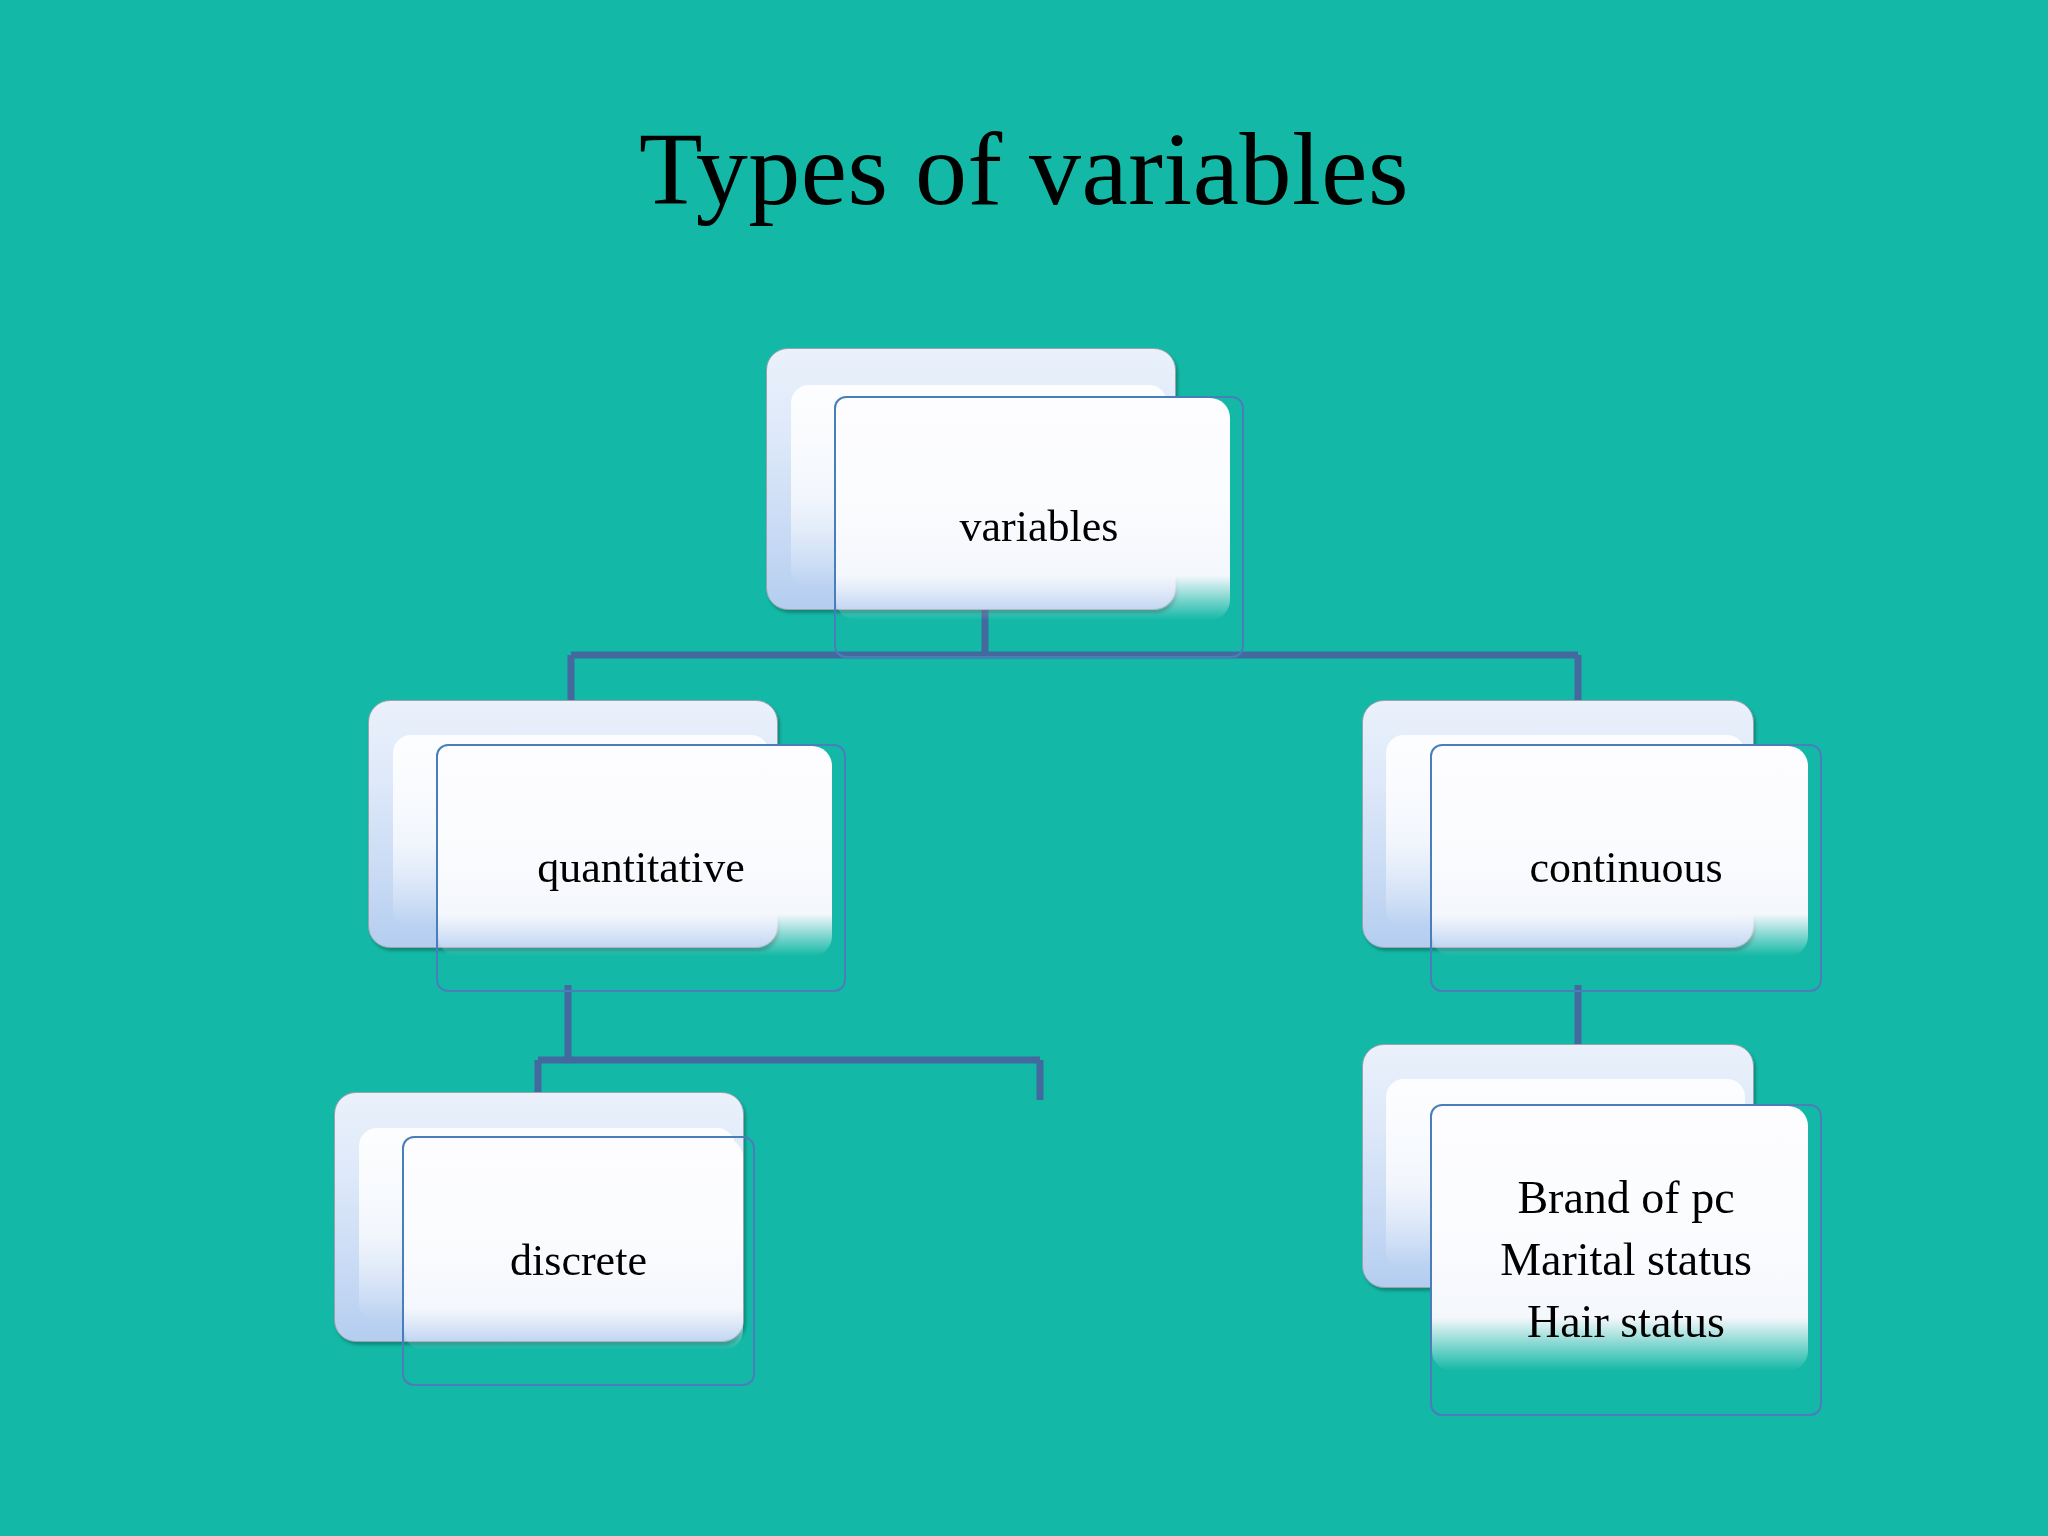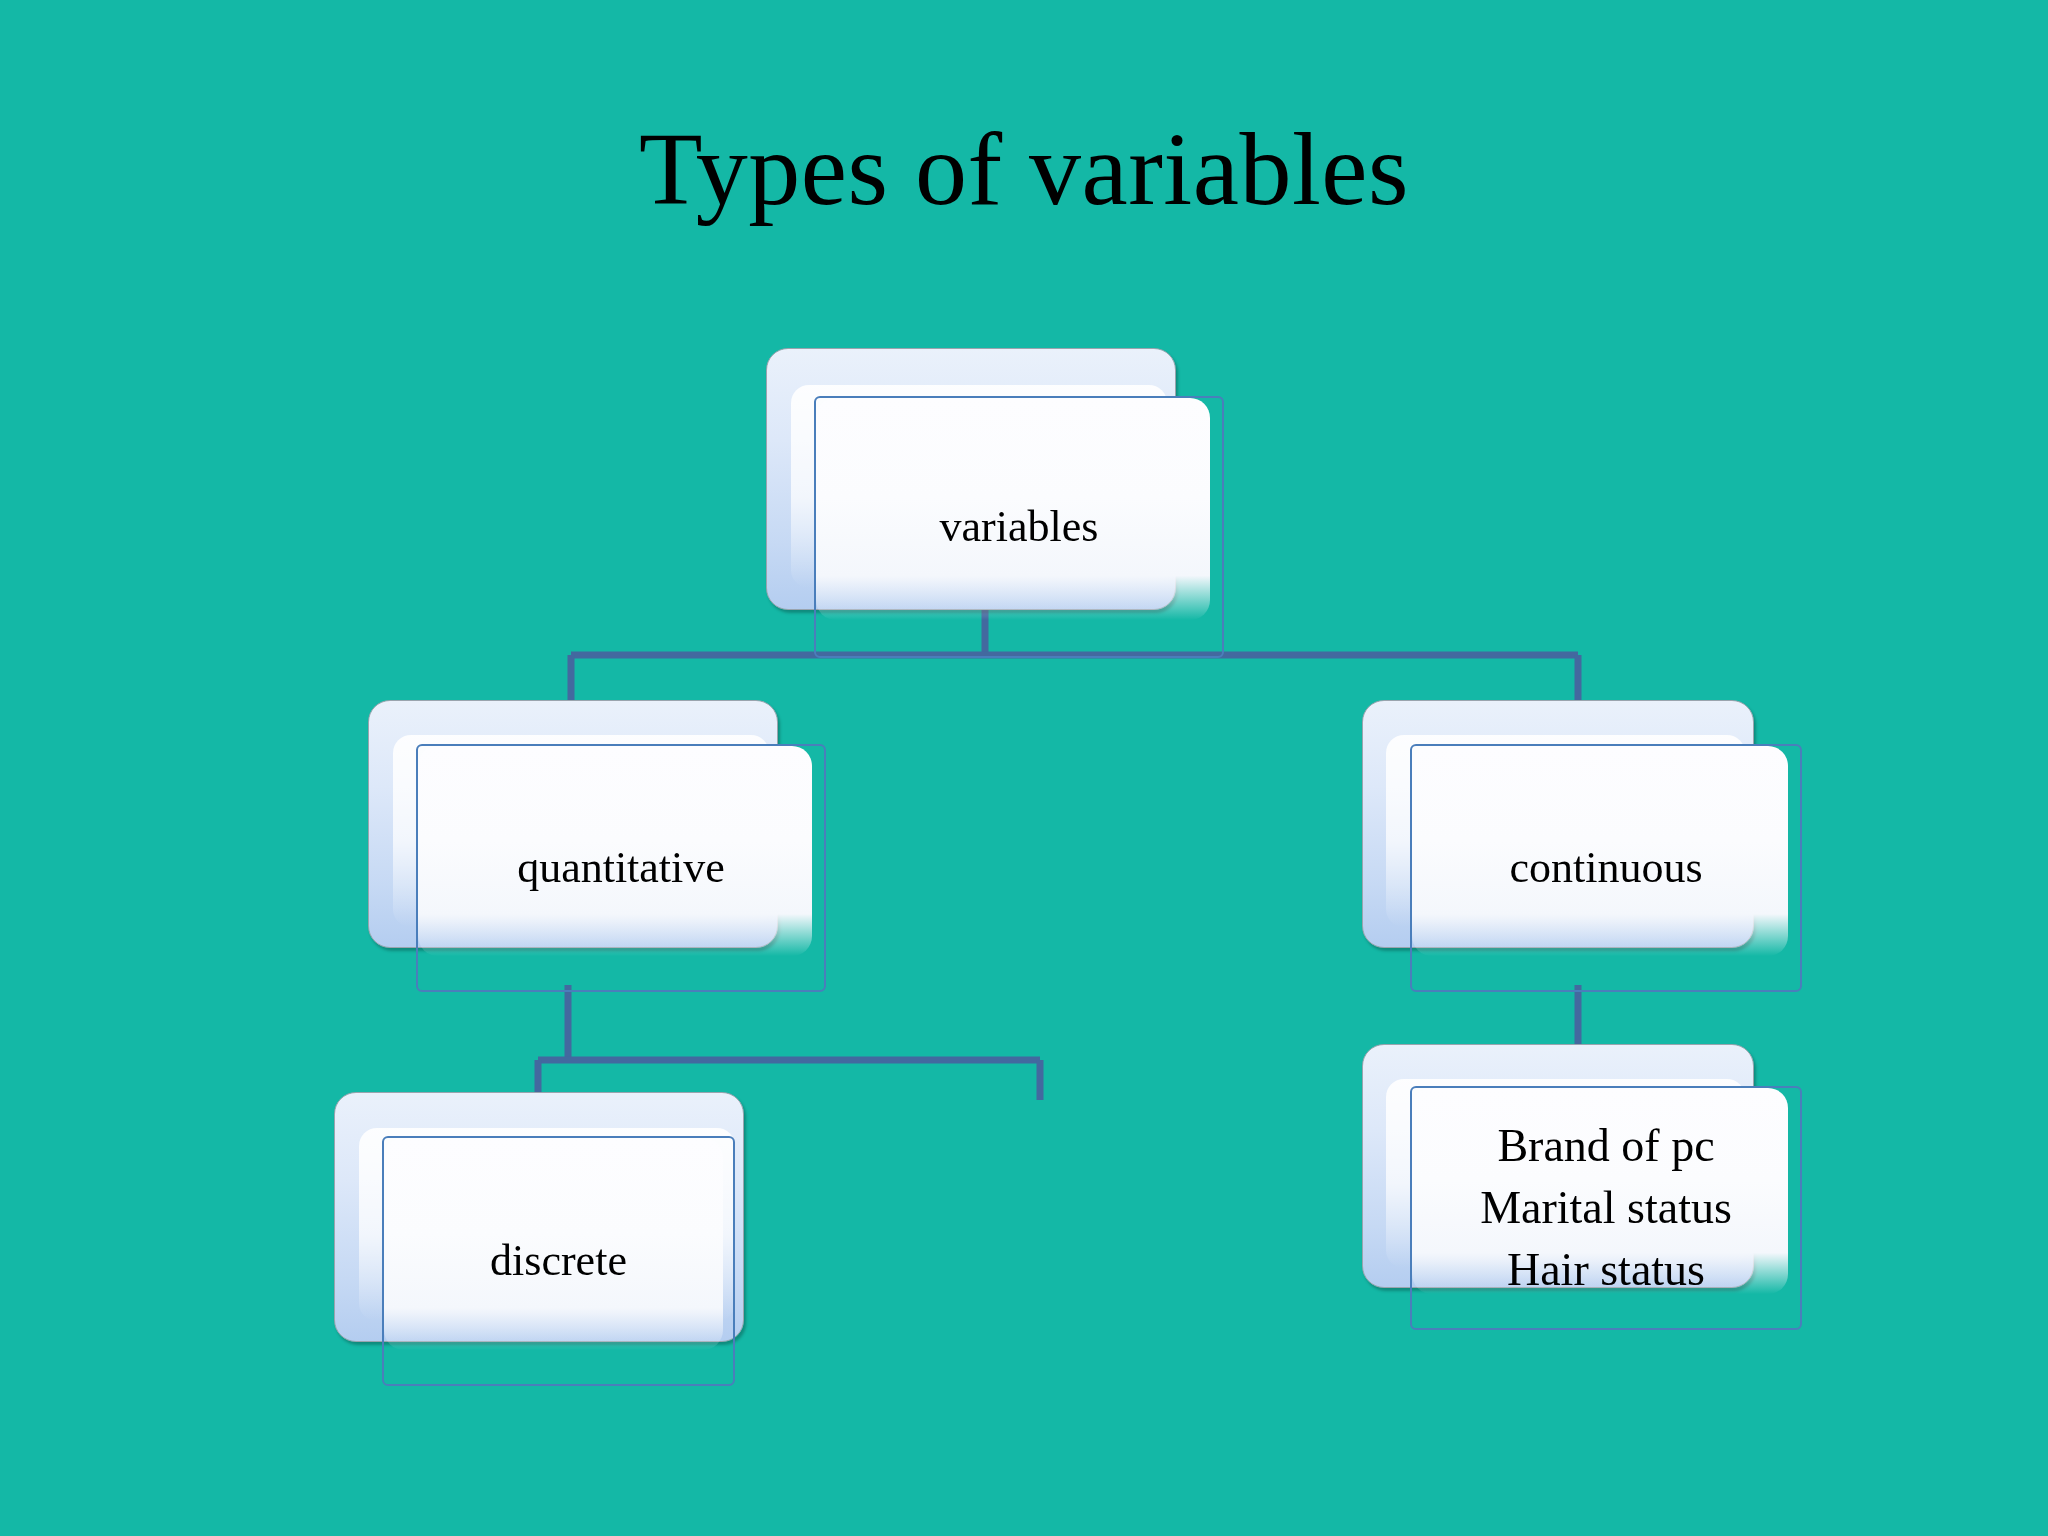--- a/index.html
+++ b/index.html
@@ -64,25 +64,26 @@
     position: absolute;
     left: 6%;
     right: 2%;
     top: 14%;
     bottom: 8%;
     border-radius: 18px;
     background: linear-gradient(to bottom, rgba(255,255,255,0.92) 0%, rgba(255,255,255,0.72) 55%, rgba(255,255,255,0.0) 100%);
   }
   .node .card {
     position: absolute;
-    border-radius: 6px;
+    border-radius: 12px;
     border: 2px solid #4a7ebb;
     background: transparent;
     box-sizing: border-box;
     overflow: hidden;
+    margin-left: 20px;
   }
   
   .node .card::before {
     content: "";
     position: absolute;
     left: 0;
     right: 3%;
     top: 0;
     bottom: 14%;
     border-radius: 20px;
@@ -175,21 +176,21 @@
     <div class="card" style="left:48px; top:44px; width:353px; height:250px;">
       <div class="label">
         <span class="line">discrete</span>
       </div>
     </div>
   </div>
 
 
   <div class="node multi" style="left:1362px; top:1044px; width:392px; height:244px;">
     <div class="plate"></div>
-    <div class="card" style="left:48px; top:42px; width:392px; height:244px;">
+    <div class="card" style="left:48px; top:60px; width:392px; height:312px;">
       <div class="label">
         <span class="line">Brand of pc</span>
         <span class="line">Marital status</span>
         <span class="line">Hair status</span>
       </div>
     </div>
   </div>
 
 </div>
 

